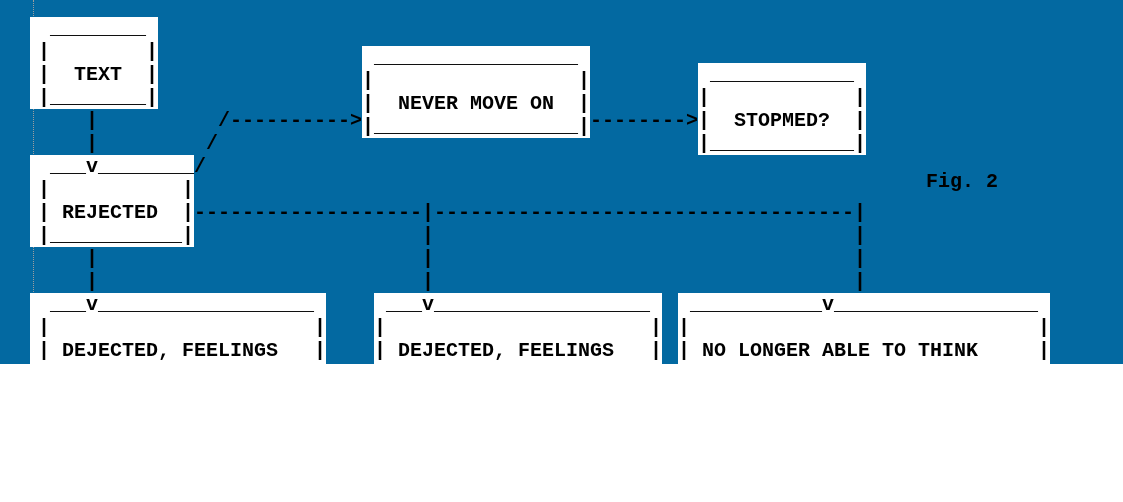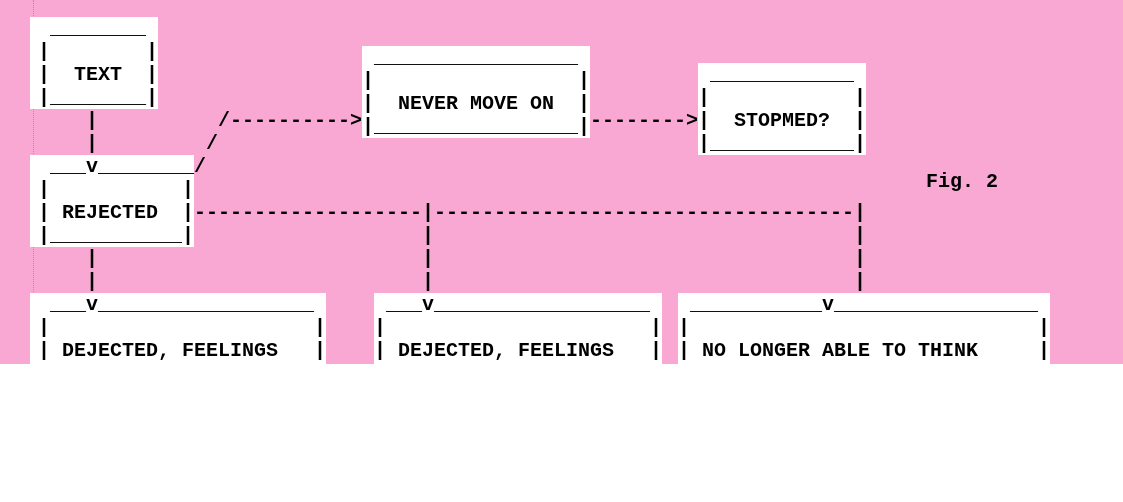--- a/index.html
+++ b/index.html
@@ -1,20 +1,20 @@
 <!DOCTYPE html>
 <html><head>
 <meta charset="utf-8">
 <style>
   html, body { margin: 0; padding: 0; background: #ffffff; }
   .stage {
     position: relative;
     width: 1123px;
     height: 364px;
-    background: #f9a8d4;
+    background: #0369a1;
     overflow: hidden;
     font-family: "Liberation Mono", "DejaVu Sans Mono", monospace;
   }
   .gridlayer { position: absolute; left: 0; top: 0; width: 100%; height: 100%; z-index: 0; }
   .gridline { position: absolute; width: 0; border-left: 1px dotted #9c9c9c; }
   pre.art {
     position: absolute;
     margin: 0;
     padding: 0;
     z-index: 1;

